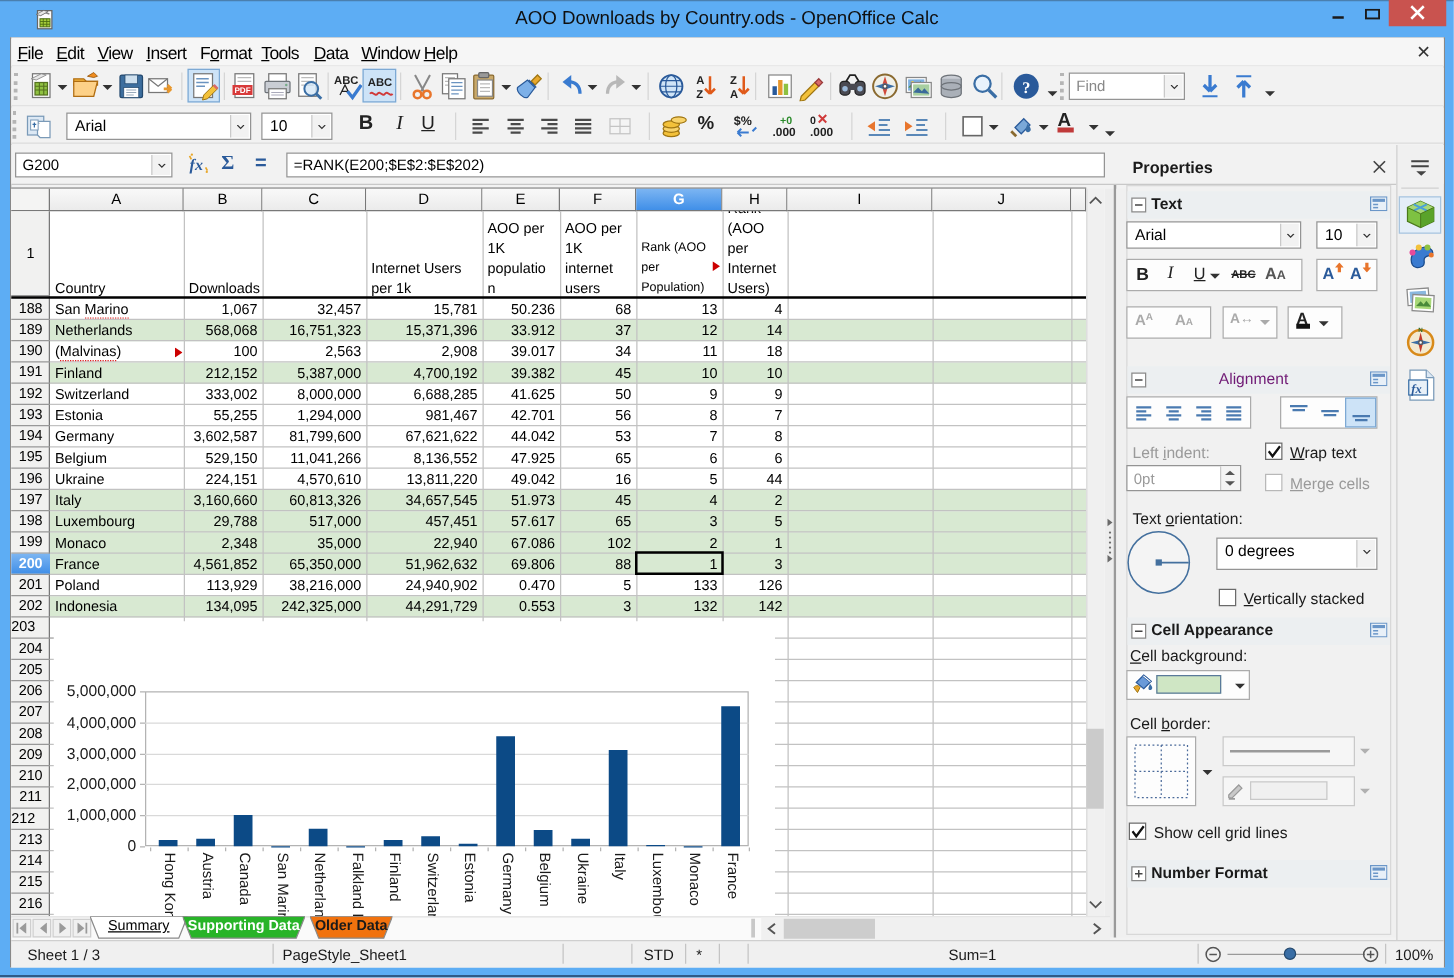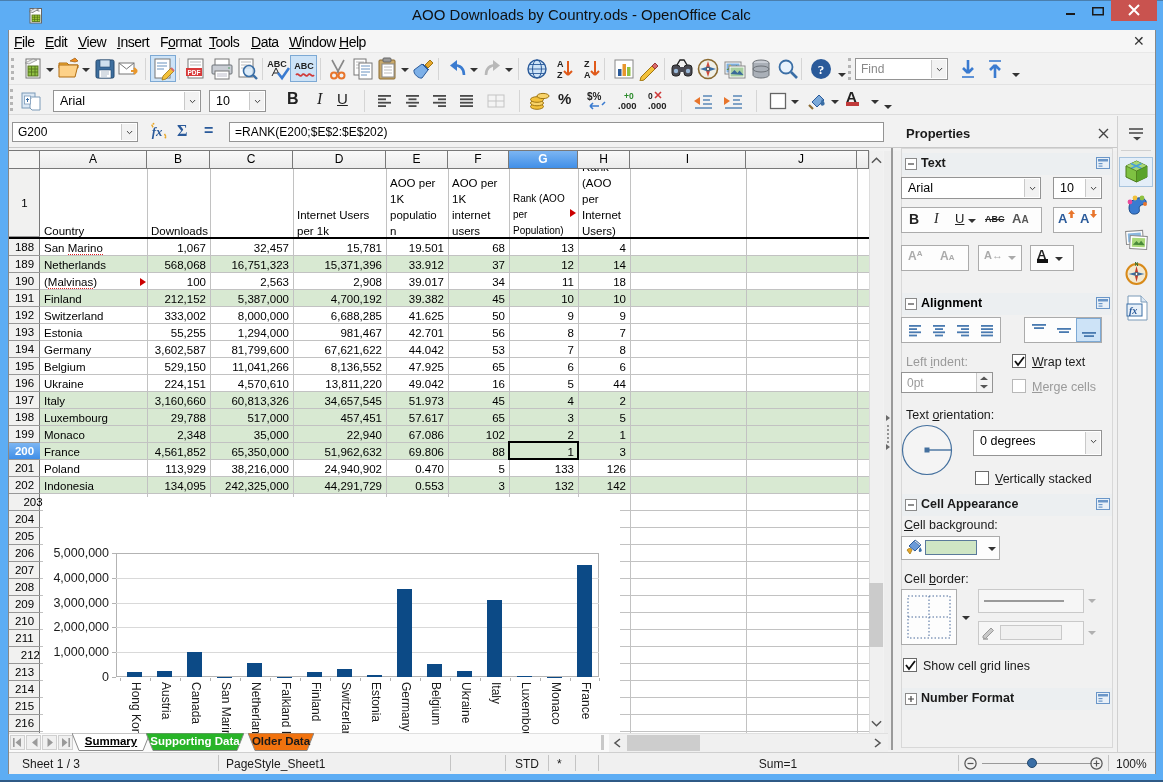--- a/index.html
+++ b/index.html
@@ -405,30 +405,30 @@
 <div class="a" style="left:9px;top:324px;width:31px;height:17px;;border-bottom:1px solid #989898;font-size:11.5px;text-align:center;line-height:16px">193</div>
 <div class="a" style="left:9px;top:341px;width:31px;height:17px;;border-bottom:1px solid #989898;font-size:11.5px;text-align:center;line-height:16px">194</div>
 <div class="a" style="left:9px;top:358px;width:31px;height:17px;;border-bottom:1px solid #989898;font-size:11.5px;text-align:center;line-height:16px">195</div>
 <div class="a" style="left:9px;top:375px;width:31px;height:17px;;border-bottom:1px solid #989898;font-size:11.5px;text-align:center;line-height:16px">196</div>
 <div class="a" style="left:9px;top:392px;width:31px;height:17px;;border-bottom:1px solid #989898;font-size:11.5px;text-align:center;line-height:16px">197</div>
 <div class="a" style="left:9px;top:409px;width:31px;height:17px;;border-bottom:1px solid #989898;font-size:11.5px;text-align:center;line-height:16px">198</div>
 <div class="a" style="left:9px;top:426px;width:31px;height:17px;;border-bottom:1px solid #989898;font-size:11.5px;text-align:center;line-height:16px">199</div>
 <div class="a" style="left:9px;top:443px;width:31px;height:17px;background:linear-gradient(#7cb5f2,#408fe8);color:#fff;font-weight:bold;border-bottom:1px solid #989898;font-size:11.5px;text-align:center;line-height:16px">200</div>
 <div class="a" style="left:9px;top:460px;width:31px;height:17px;;border-bottom:1px solid #989898;font-size:11.5px;text-align:center;line-height:16px">201</div>
 <div class="a" style="left:9px;top:477px;width:31px;height:17px;;border-bottom:1px solid #989898;font-size:11.5px;text-align:center;line-height:16px">202</div>
-<div class="a" style="left:9px;top:494px;width:48px;height:17px;;border-bottom:1px solid #989898;font-size:11.5px;text-align:center;line-height:16px">203</div>
+<div class="a" style="left:9px;top:494px;width:48px;height:17px;;border-bottom:1px solid #989898;font-size:11.5px;line-height:16px">203</div>
 <div class="a" style="left:9px;top:511px;width:31px;height:17px;;border-bottom:1px solid #989898;font-size:11.5px;text-align:center;line-height:16px">204</div>
 <div class="a" style="left:9px;top:528px;width:31px;height:17px;;border-bottom:1px solid #989898;font-size:11.5px;text-align:center;line-height:16px">205</div>
 <div class="a" style="left:9px;top:545px;width:31px;height:17px;;border-bottom:1px solid #989898;font-size:11.5px;text-align:center;line-height:16px">206</div>
 <div class="a" style="left:9px;top:562px;width:31px;height:17px;;border-bottom:1px solid #989898;font-size:11.5px;text-align:center;line-height:16px">207</div>
 <div class="a" style="left:9px;top:579px;width:31px;height:17px;;border-bottom:1px solid #989898;font-size:11.5px;text-align:center;line-height:16px">208</div>
 <div class="a" style="left:9px;top:596px;width:31px;height:17px;;border-bottom:1px solid #989898;font-size:11.5px;text-align:center;line-height:16px">209</div>
 <div class="a" style="left:9px;top:613px;width:31px;height:17px;;border-bottom:1px solid #989898;font-size:11.5px;text-align:center;line-height:16px">210</div>
 <div class="a" style="left:9px;top:630px;width:31px;height:17px;;border-bottom:1px solid #989898;font-size:11.5px;text-align:center;line-height:16px">211</div>
-<div class="a" style="left:9px;top:647px;width:31px;height:17px;;border-bottom:1px solid #989898;font-size:11.5px;text-align:right;line-height:16px">212</div>
+<div class="a" style="left:9px;top:647px;width:31px;height:17px;;border-bottom:1px solid #989898;font-size:11.5px;text-align:left;line-height:16px">212</div>
 <div class="a" style="left:9px;top:664px;width:31px;height:17px;;border-bottom:1px solid #989898;font-size:11.5px;text-align:center;line-height:16px">213</div>
 <div class="a" style="left:9px;top:681px;width:31px;height:17px;;border-bottom:1px solid #989898;font-size:11.5px;text-align:center;line-height:16px">214</div>
 <div class="a" style="left:9px;top:698px;width:31px;height:17px;;border-bottom:1px solid #989898;font-size:11.5px;text-align:center;line-height:16px">215</div>
 <div class="a" style="left:9px;top:715px;width:31px;height:17px;;border-bottom:1px solid #989898;font-size:11.5px;text-align:center;line-height:16px">216</div>
 <div class="a" style="left:40px;top:256px;width:829px;height:17px;background:#d8e9d2"></div>
 <div class="a" style="left:40px;top:290px;width:829px;height:17px;background:#d8e9d2"></div>
 <div class="a" style="left:40px;top:392px;width:829px;height:17px;background:#d8e9d2"></div>
 <div class="a" style="left:40px;top:409px;width:829px;height:17px;background:#d8e9d2"></div>
 <div class="a" style="left:40px;top:426px;width:829px;height:17px;background:#d8e9d2"></div>
 <div class="a" style="left:40px;top:443px;width:829px;height:17px;background:#d8e9d2"></div>
@@ -483,21 +483,21 @@
 <div class="a" style="left:473px;top:22px;width:63px;height:48px;font-size:10px;line-height:16px">Rank (AOO<br>per<br>Population)</div>
 <div class="a" style="left:542px;top:-10px;width:46px;height:80px;font-size:11.5px;line-height:16px">Rank<br>(AOO<br>per<br>Internet<br>Users)</div>
 </div>
 <svg class="a" style="left:570px;top:209px" width="6" height="8" viewBox="0 0 6 8">
     <path d="M0 0l6 4-6 4z" fill="#c00"></path>
   </svg>
 <div class="cell" style="left:44px;top:240px;width:101px;height:15px">San <span style="border-bottom:1px dotted #e02020;">Marino</span></div>
 <div class="cell num" style="left:147px;top:240px;width:59px;height:15px">1,067</div>
 <div class="cell num" style="left:210px;top:240px;width:79px;height:15px">32,457</div>
 <div class="cell num" style="left:293px;top:240px;width:89px;height:15px">15,781</div>
-<div class="cell num" style="left:386px;top:240px;width:58px;height:15px">19.501</div>
+<div class="cell num" style="left:386px;top:240px;width:58px;height:15px">50.236</div>
 <div class="cell num" style="left:448px;top:240px;width:57px;height:15px">68</div>
 <div class="cell num" style="left:509px;top:240px;width:65px;height:15px">13</div>
 <div class="cell num" style="left:578px;top:240px;width:48px;height:15px">4</div>
 <div class="cell" style="left:44px;top:257px;width:101px;height:15px">Netherlands</div>
 <div class="cell num" style="left:147px;top:257px;width:59px;height:15px">568,068</div>
 <div class="cell num" style="left:210px;top:257px;width:79px;height:15px">16,751,323</div>
 <div class="cell num" style="left:293px;top:257px;width:89px;height:15px">15,371,396</div>
 <div class="cell num" style="left:386px;top:257px;width:58px;height:15px">33.912</div>
 <div class="cell num" style="left:448px;top:257px;width:57px;height:15px">37</div>
 <div class="cell num" style="left:509px;top:257px;width:65px;height:16px">12</div>
@@ -712,21 +712,21 @@
 <svg class="a" style="left:46px;top:738px" width="9" height="9" viewBox="0 0 9 9">
     <path d="M1.5 0v9L7 4.5z" fill="#9a9a9a"></path>
   </svg>
 <svg class="a" style="left:61px;top:738px" width="9" height="9" viewBox="0 0 9 9">
     <rect x="7.4" y="0" width="1.6" height="9" fill="#9a9a9a"></rect>
     <path d="M1 0v9l5.5-4.5z" fill="#9a9a9a"></path>
   </svg>
 <svg class="a" style="left:72px;top:733px" width="78" height="19" viewBox="0 0 78 19">
     <path d="M0 0h78l-7 17.5H7z" fill="#fff" stroke="#8a8a8a" stroke-width="1"></path>
   </svg>
-<div class="a" style="left:72px;top:735px;width:78px;text-align:center;font-size:11.5px;font-weight:bold;color:#000"><span style="text-decoration:underline">Summary</span></div>
+<div class="a" style="left:72px;top:735px;width:78px;text-align:center;font-size:11.5px;font-weight:normal;color:#000"><span style="text-decoration:underline">Summary</span></div>
 <svg class="a" style="left:146px;top:733px" width="98" height="19" viewBox="0 0 98 19">
     <path d="M0 0h98l-7 17.5H7z" fill="#28b428" stroke="#8a8a8a" stroke-width="1"></path>
   </svg>
 <div class="a" style="left:146px;top:735px;width:98px;text-align:center;font-size:11.5px;font-weight:bold;color:#fff">Supporting Data</div>
 <svg class="a" style="left:248px;top:733px" width="66" height="19" viewBox="0 0 66 19">
     <path d="M0 0h66l-7 17.5H7z" fill="#f1720e" stroke="#8a8a8a" stroke-width="1"></path>
   </svg>
 <div class="a" style="left:248px;top:735px;width:66px;text-align:center;font-size:11.5px;font-weight:bold;color:#1a1a1a">Older Data</div>
 <div class="a" style="left:601px;top:735px;width:3px;height:15px;background:#c8c8c8"></div>
 <div class="a" style="left:609px;top:734px;width:279px;height:18px;background:#f0f0f0"></div>
@@ -827,21 +827,21 @@
 <div class="pbtn" style="left:1030px;top:245px;width:44px;height:26px"></div>
 <div class="a" style="left:1037px;top:247px;font-size:13px;font-weight:bold;color:#222">A<span style="display:block;margin-top:-3px;height:4px;background:#111;width:11px"></span></div>
 <svg class="a" style="left:1055px;top:256px" width="8" height="6" viewBox="0 0 8 6">
     <path d="M0 1l4 4 4-4z" fill="#333"></path>
   </svg>
 <div class="a" style="left:902px;top:293px;width:210px;height:22px;background:#eceff1"></div>
 <svg class="a" style="left:903px;top:296px" width="16" height="16" viewBox="0 0 16 16">
     <rect x="2.5" y="2.5" width="11" height="11" fill="#fff" stroke="#8a8a8a"></rect>
     <path d="M5 8h6" stroke="#444" stroke-width="1.2"></path>
   </svg>
-<div class="a" style="left:921px;top:296px;font-size:12.5px;font-weight:bold;color:#000000">Alignment</div>
+<div class="a" style="left:975px;top:296px;font-size:12.5px;font-weight:normal;color:#701a75">Alignment</div>
 <svg class="a" style="left:1096px;top:297px" width="14" height="12" viewBox="0 0 14 12">
     <rect x="0.5" y="0.5" width="13" height="11" fill="#e8f0f8" stroke="#6a96c8"></rect>
     <rect x="2" y="2" width="10" height="2.5" fill="#6a96c8"></rect>
     <rect x="2.5" y="6" width="4" height="1.2" fill="#6a96c8"></rect>
     <rect x="2.5" y="8.5" width="4" height="1.2" fill="#6a96c8"></rect>
   </svg>
 <div class="pbtn" style="left:901px;top:317px;width:100px;height:26px"></div>
 <svg class="a" style="left:905px;top:319px" width="20" height="22" viewBox="0 0 20 22">
     <rect x="4" y="6.0" width="12" height="1.8" fill="#4a7ab0"></rect>
     <rect x="4" y="9.2" width="8" height="1.8" fill="#4a7ab0"></rect>

